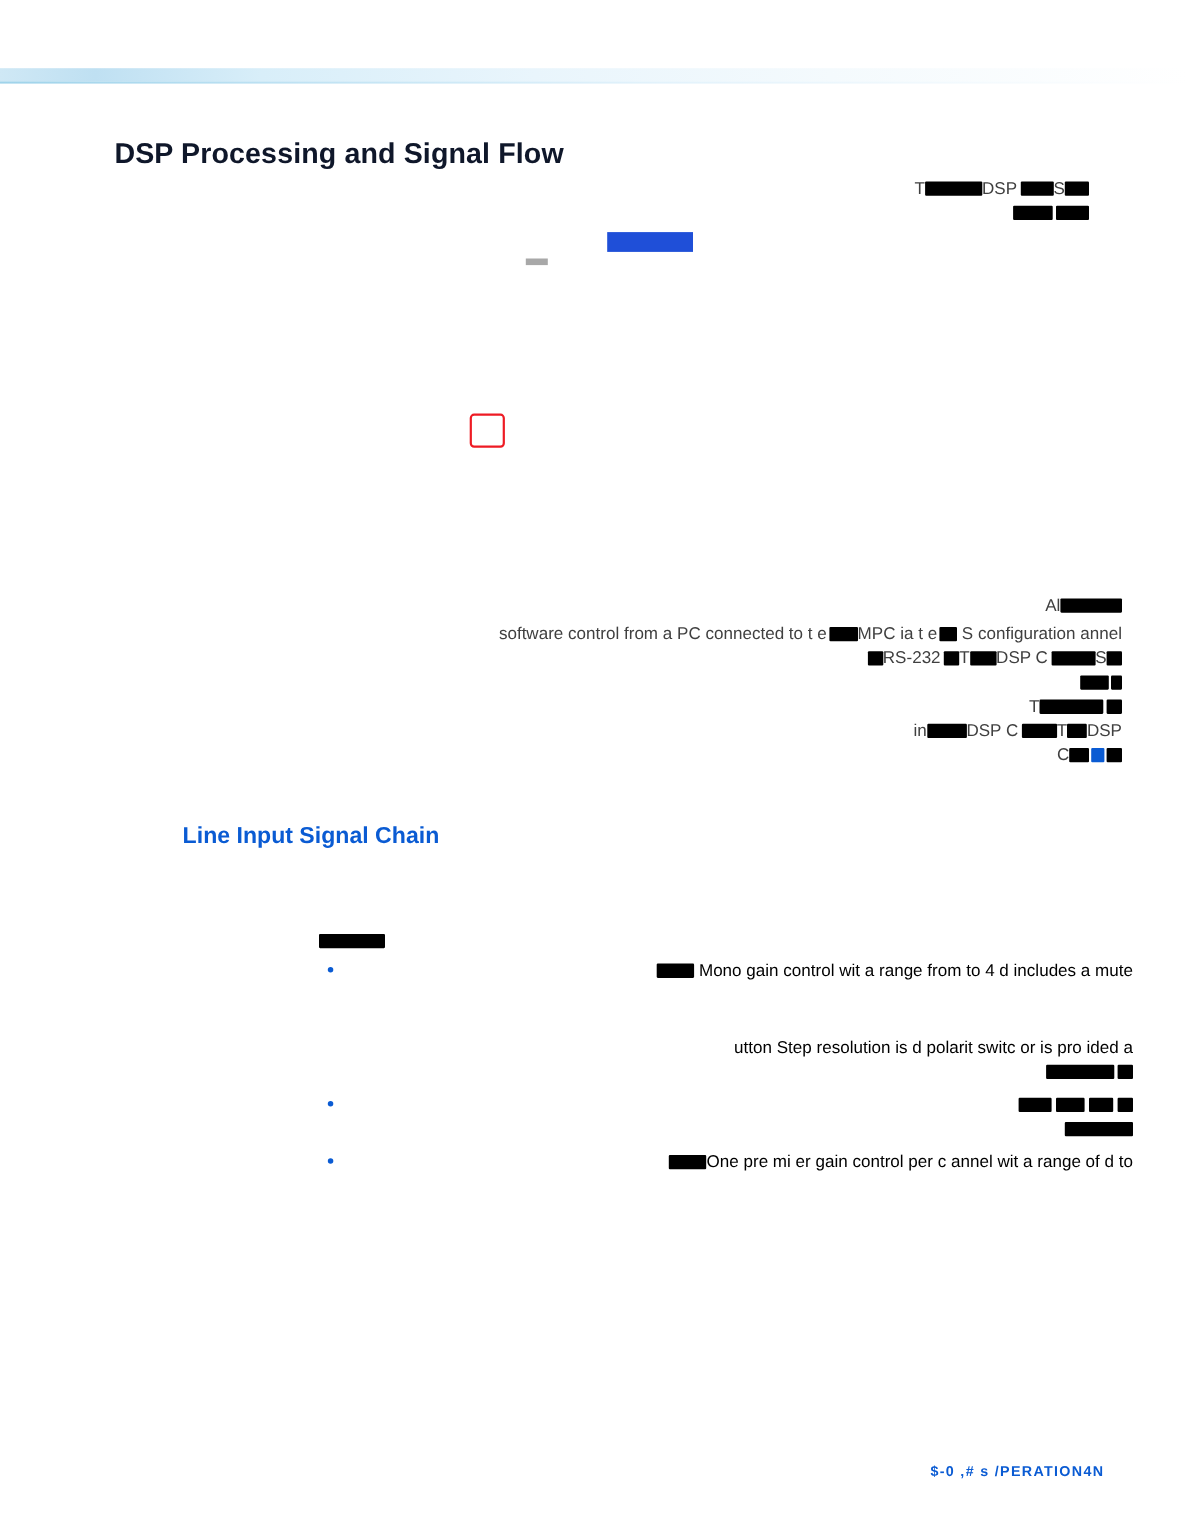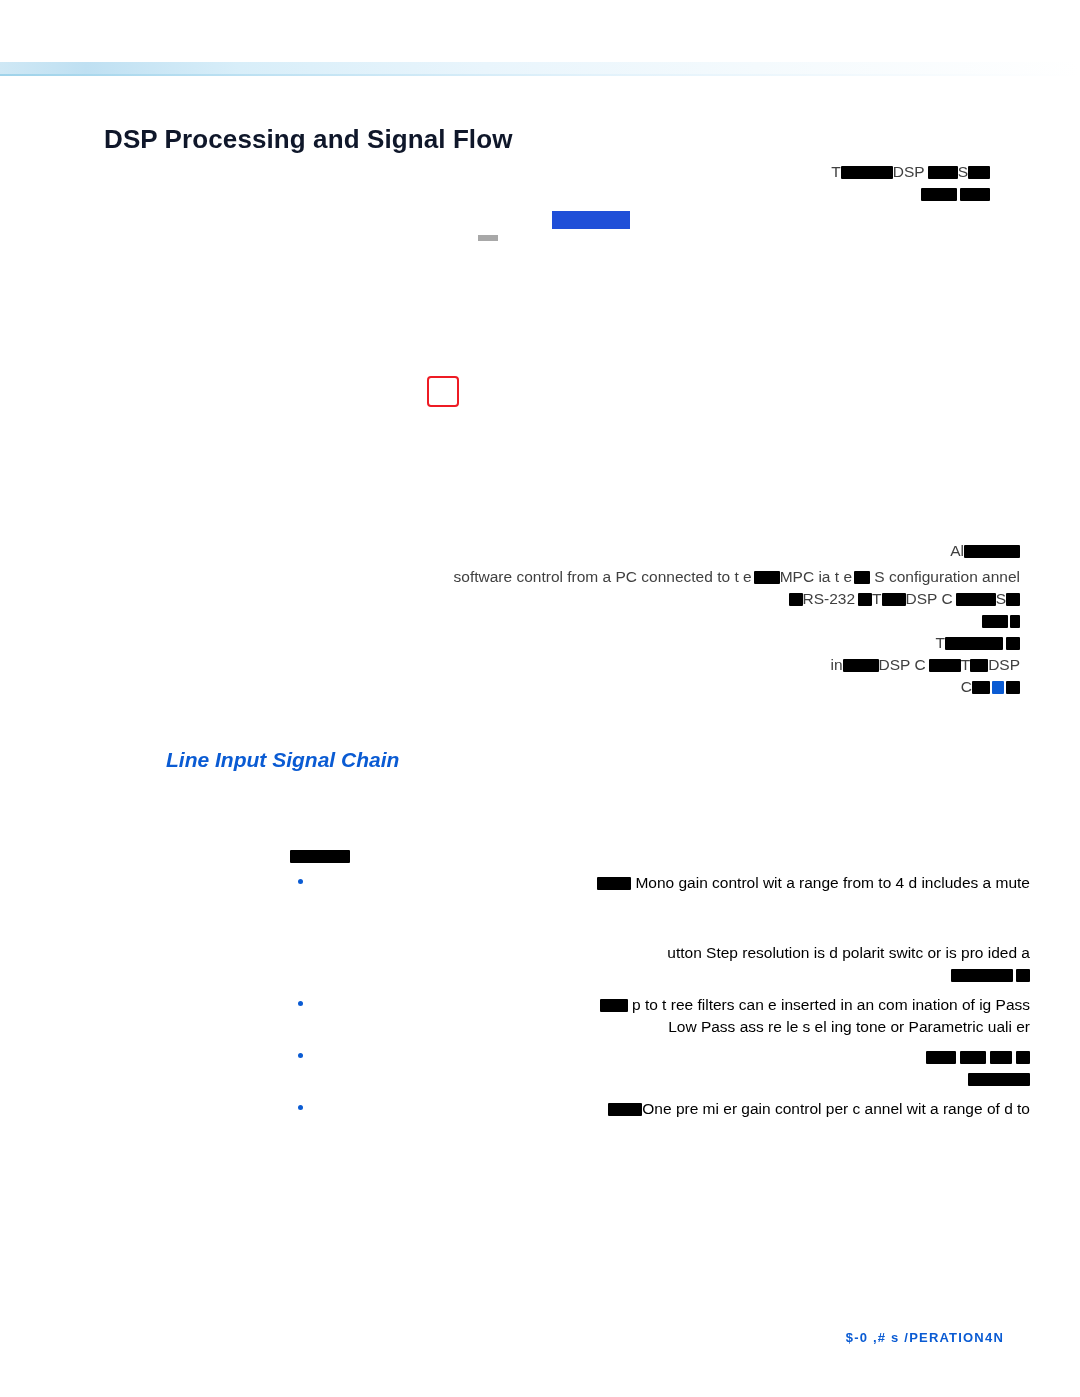--- a/index.html
+++ b/index.html
@@ -43,21 +43,20 @@
     color: #0f172a;
     letter-spacing: 0.1px;
   }
   .h2 {
     position: absolute;
     left: 166px;
     top: 748px;
     font-size: 21px;
     font-weight: bold;
     color: #0a5bd3;
-    font-style: italic;
   }
 
   
   .para {
     position: absolute;
     font-size: 15.5px;
     color: #404040;
     line-height: 22px;
     text-align: right;
   }
@@ -198,28 +197,20 @@
     <span class="blk" style="width:34px;height:13px;"></span>
     <span>Mono gain control wit   a range from          to       4 d    includes a mute</span>
     <div style="padding-left:38px;margin-top:48px;">
       <span>utton   Step resolution is          d          polarit    switc        or    is pro  ided        a</span>
     </div>
     <div style="padding-left:38px;">
       <span class="blk" style="width:62px;height:13px;"></span><span class="blk" style="width:14px;height:13px;margin-left:3px;"></span>
     </div>
   </div>
 
-  <div class="bullet-row">
-    <span class="bullet-dot"></span>
-    <span class="blk" style="width:28px;height:13px;"></span>
-    <span>p to t   ree filters can   e inserted in an   com   ination of   ig   Pass</span>
-    <div style="padding-left:38px;">
-      <span>Low Pass      ass    re  le s  el  ing   tone     or Parametric     uali   er</span>
-    </div>
-  </div>
 
   <div class="bullet-row">
     <span class="bullet-dot"></span>
     <span class="blk" style="width:30px;height:13px;"></span><span class="blk" style="width:26px;height:13px;margin-left:4px;"></span><span class="blk" style="width:22px;height:13px;margin-left:4px;"></span><span class="blk" style="width:14px;height:13px;margin-left:4px;"></span>
     <div style="padding-left:38px;">
       <span class="blk" style="width:62px;height:13px;"></span>
     </div>
   </div>
 
 

